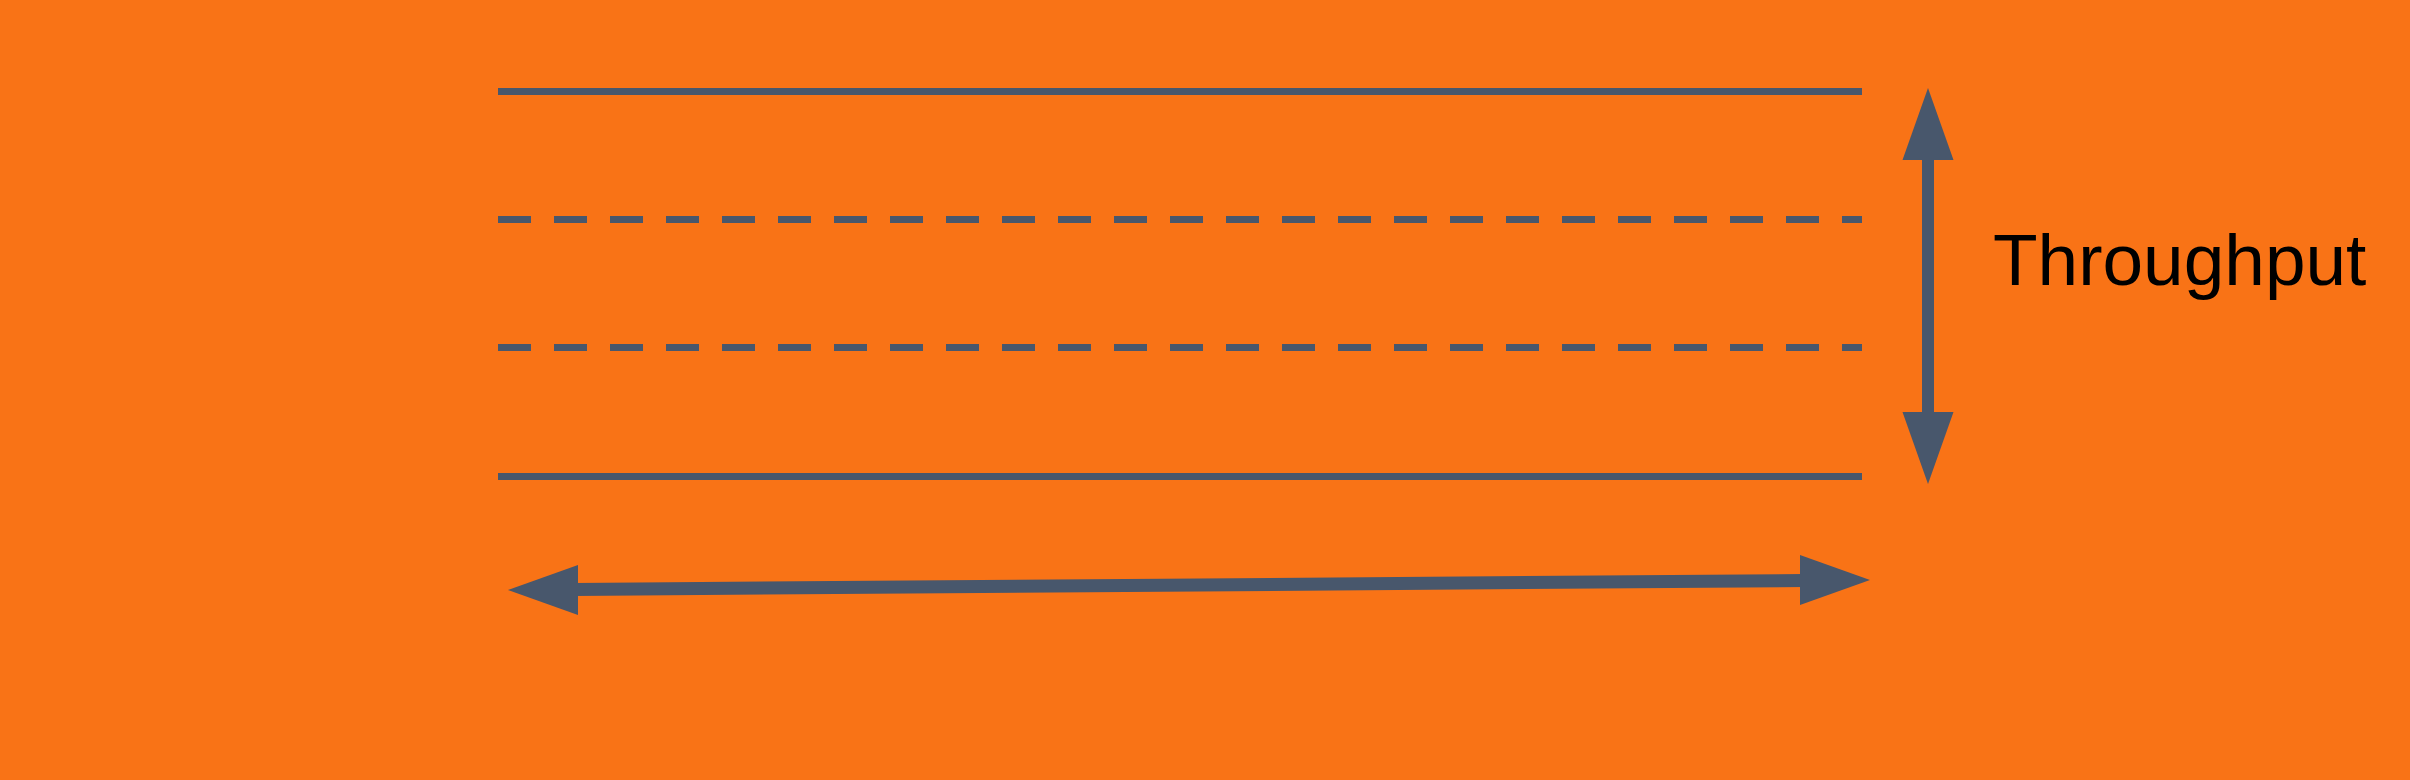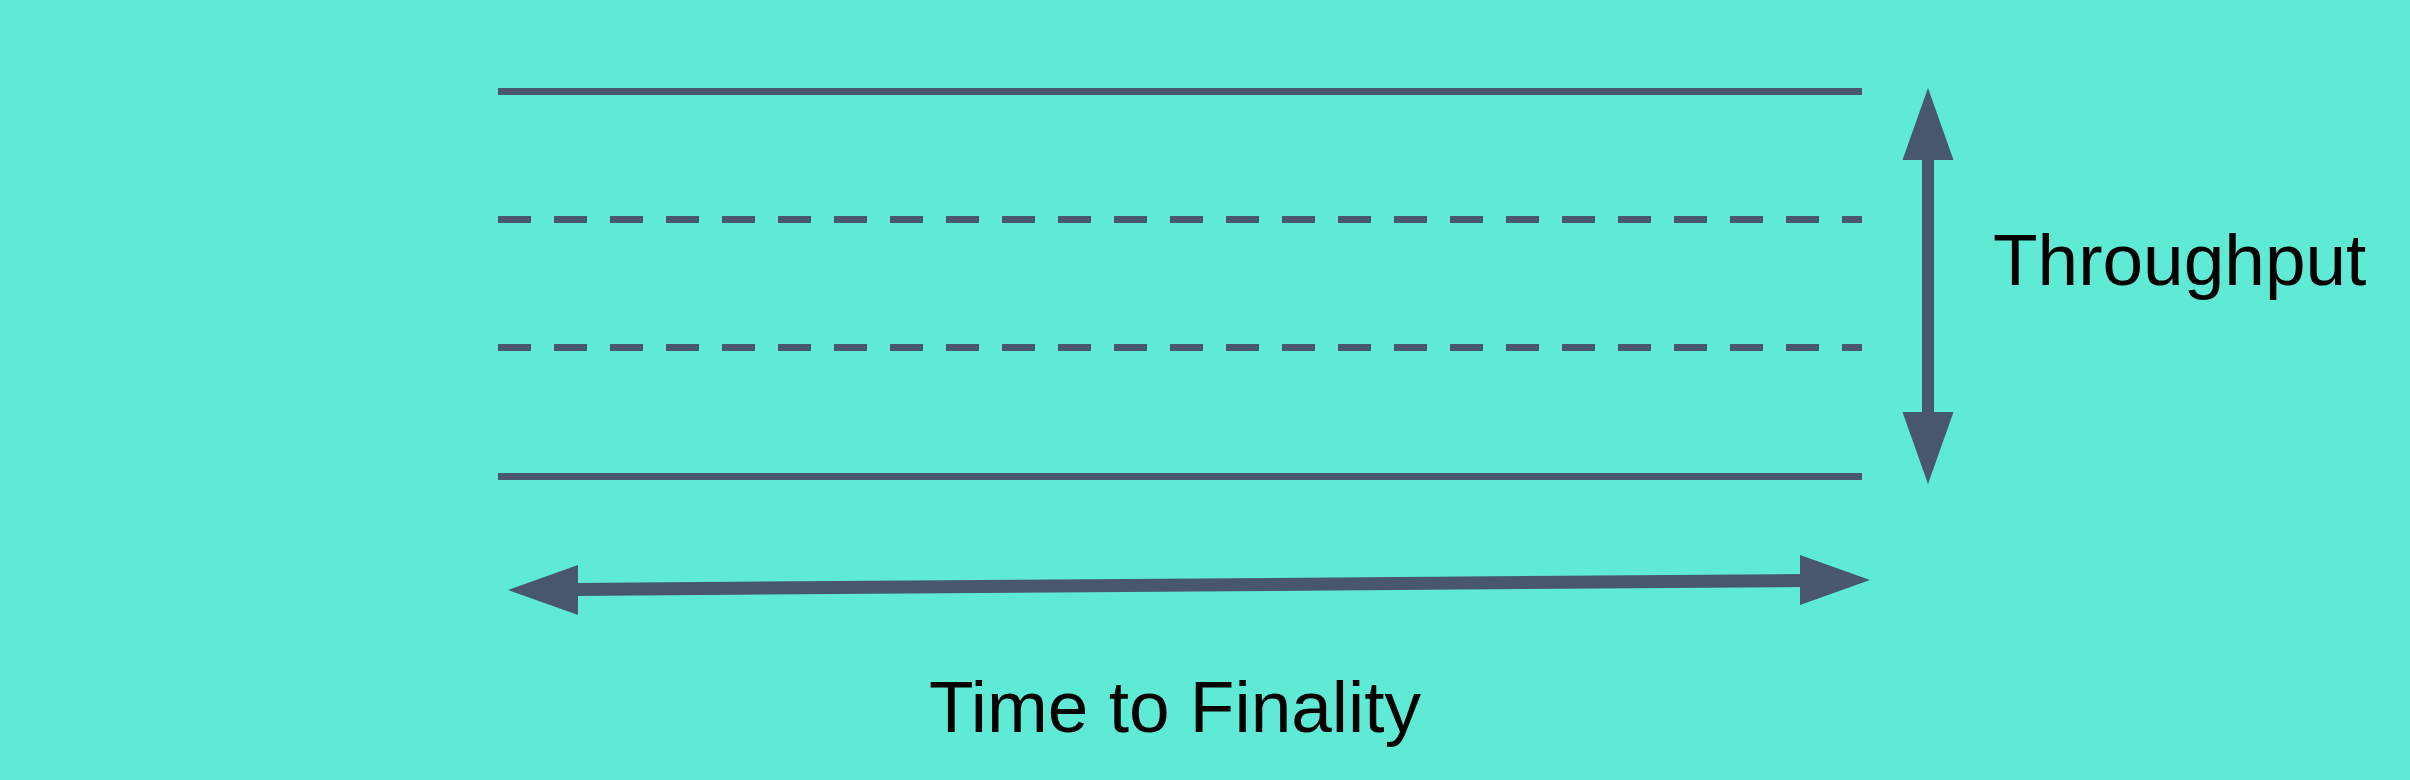--- a/index.html
+++ b/index.html
@@ -4,21 +4,21 @@
 <style>
   html, body {
     margin: 0;
     padding: 0;
     background: #ffffff;
   }
   .canvas {
     position: relative;
     width: 2410px;
     height: 780px;
-    background: #5eead4;
+    background: #f97316;
     overflow: hidden;
     font-family: "Liberation Sans", sans-serif;
   }
   .diagram-svg {
     position: absolute;
     left: 0;
     top: 0;
   }
   .label {
     position: absolute;
@@ -61,15 +61,14 @@
 
     <g>
       <line x1="574" y1="589.5" x2="1804" y2="580.5" stroke-width="13" fill="none" stroke="#48576C"></line>
       <polygon points="508,590 578,565 578,615" stroke="none" fill="#48576C"></polygon>
       <polygon points="1870,580 1800,555 1800,605" stroke="none" fill="#48576C"></polygon>
     </g>
   </svg>
 
   <div class="label label-throughput">Throughput</div>
 
-  <div class="label label-ttf">Time to Finality</div>
 
 </div>
 
 </body></html>

